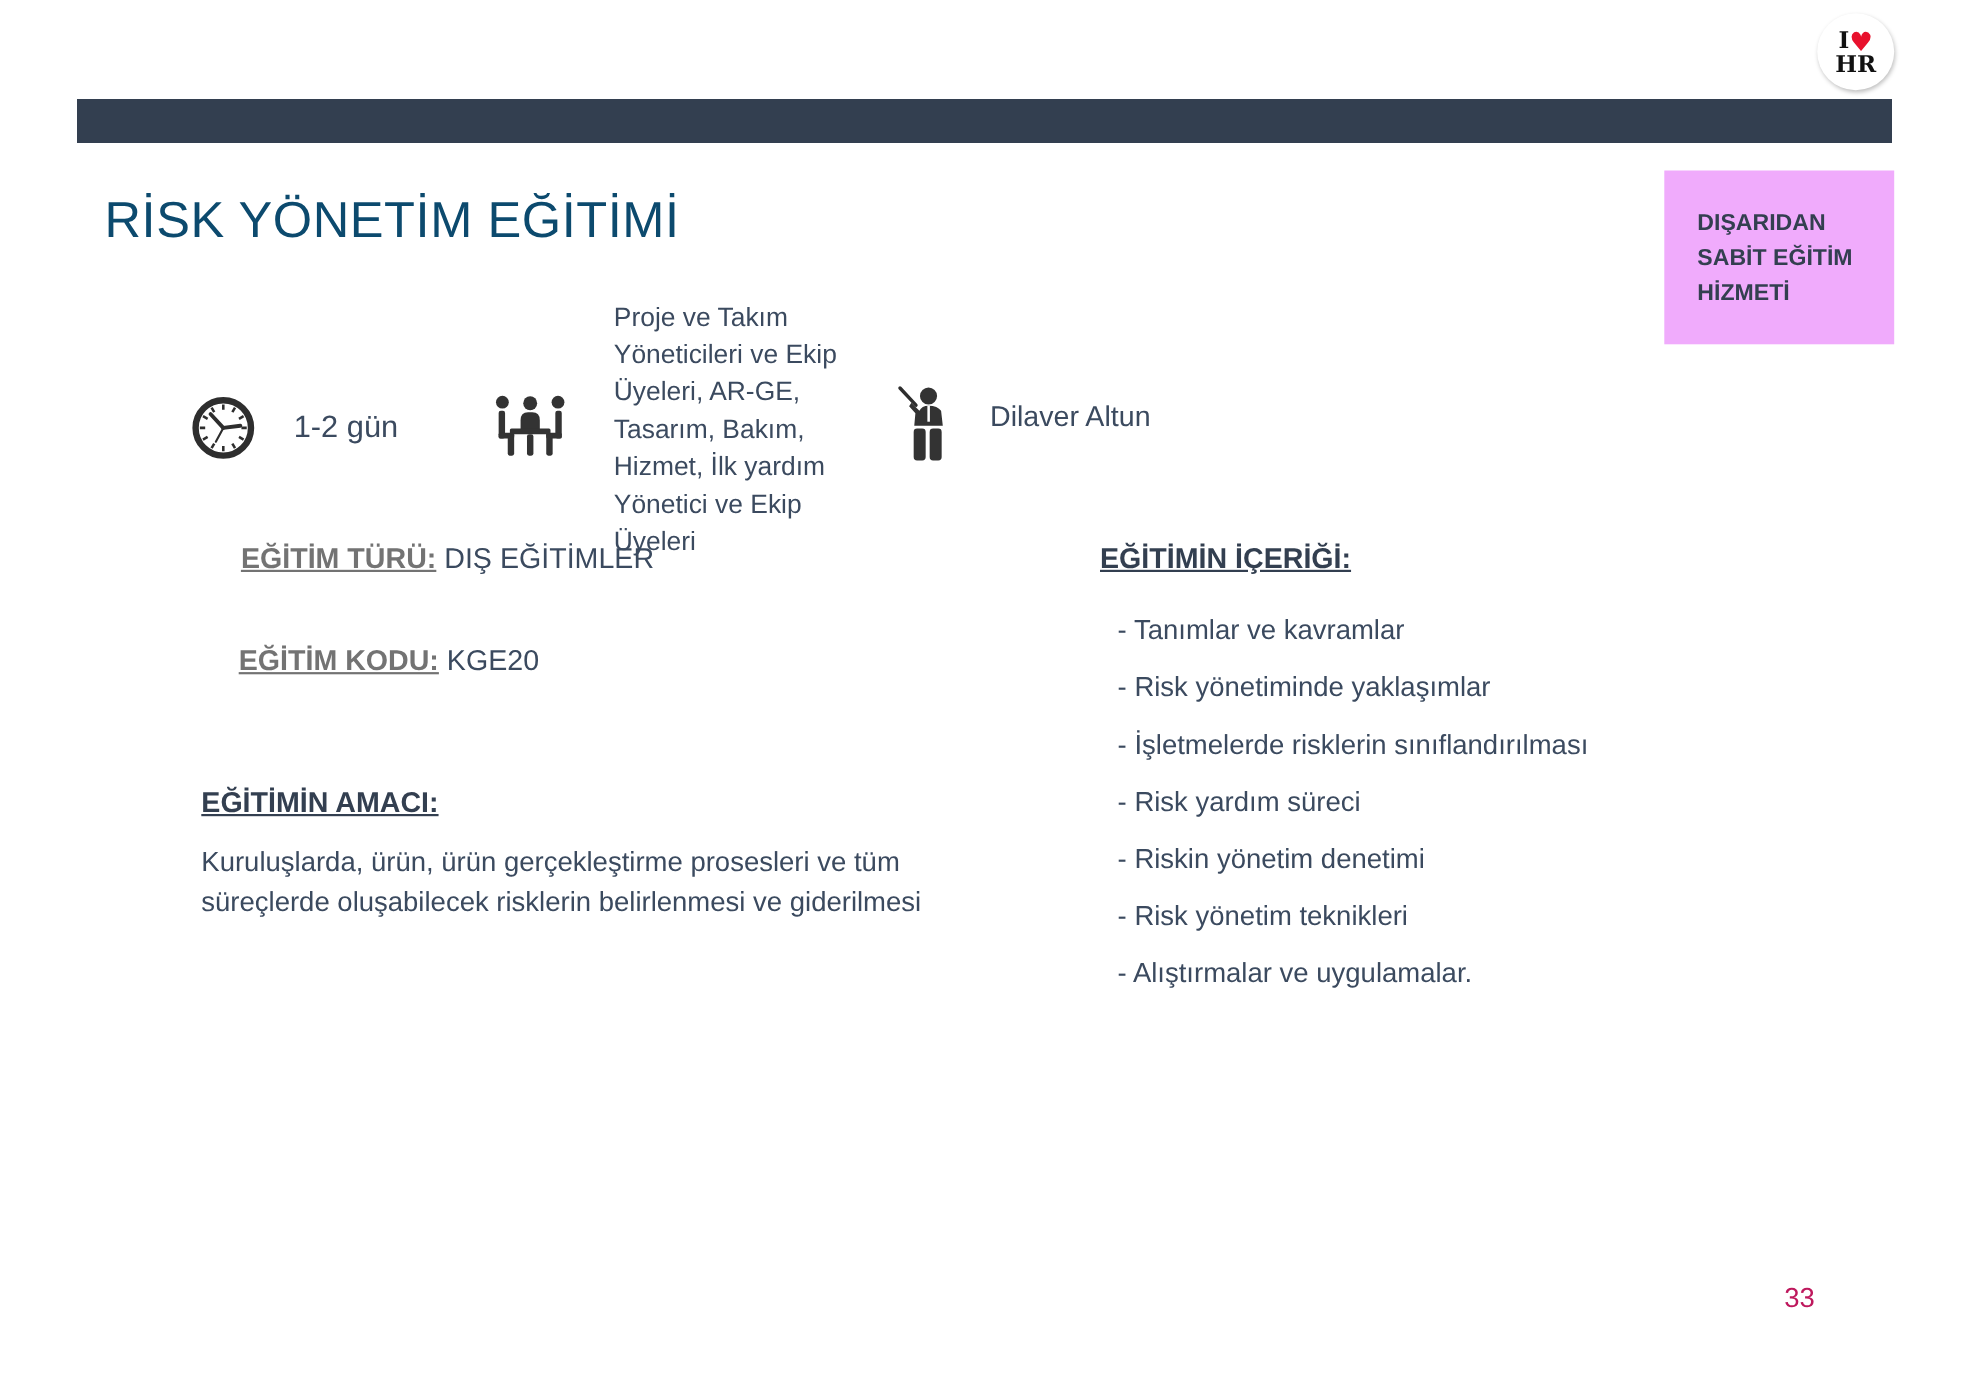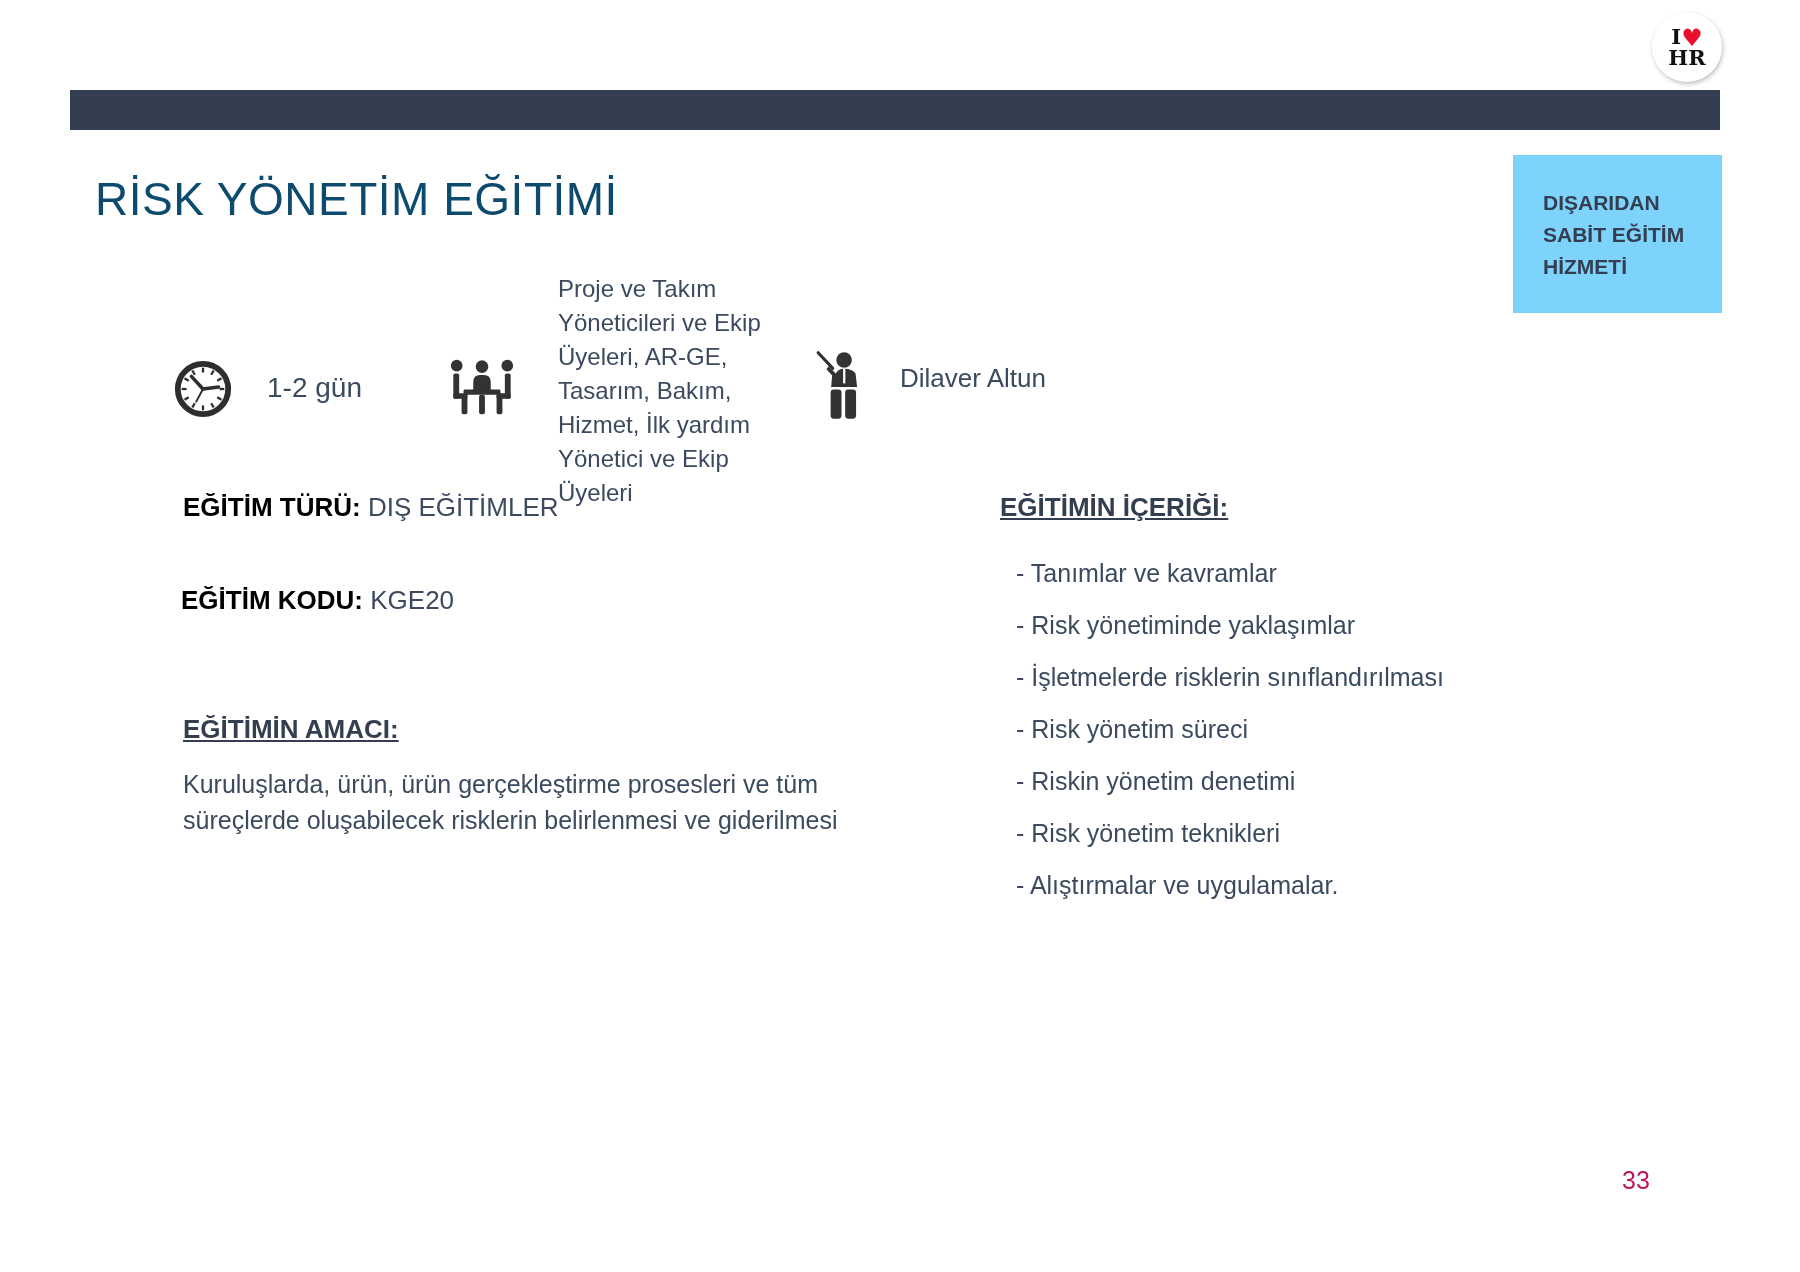--- a/index.html
+++ b/index.html
@@ -29,40 +29,40 @@
   .logo .heart{color:#E8112D;font-size:24px;line-height:0.8;vertical-align:-2px;}
 
   .page-title{
     left:95px;top:172px;
     font-size:46px;font-weight:400;color:#0c4a6e;
     letter-spacing:0.5px;white-space:nowrap;
   }
 
   .side-box{
     left:1513px;top:155px;width:209px;height:158px;
-    background:#7dd3fc;box-sizing:border-box;
+    background:#f0abfc;box-sizing:border-box;
     padding:32px 20px 0 30px;
     font-size:21px;font-weight:bold;color:#333F50;
     line-height:1.52;white-space:pre-line;
   }
 
   .icon{color:#333;}
   .clock-icon{left:170px;top:358px;}
   .meeting-icon{left:447px;top:356px;}
   .teacher-icon{left:814px;top:350px;}
 
   .duration-text{left:267px;top:372px;font-size:28px;}
   .audience-text{
     left:558px;top:272px;width:280px;
     font-size:24px;line-height:34px;white-space:pre-line;
   }
   .trainer-text{left:900px;top:363px;font-size:26px;}
 
   .field{font-size:26px;white-space:nowrap;}
-  .field-label{font-weight:bold;color:#000000;}
+  .field-label{font-weight:bold;text-decoration:underline;color:#737373;margin-left:36px;}
   .field-turu{left:183px;top:492px;}
   .field-kodu{left:181px;top:585px;}
 
   .purpose-label{
     left:183px;top:714px;font-size:26px;font-weight:bold;
     text-decoration:underline;color:#333F50;
   }
   .purpose-text{
     left:183px;top:766px;width:700px;
     font-size:25px;line-height:36px;white-space:pre-line;
@@ -172,21 +172,21 @@
 
   <div class="abs purpose-label">EĞİTİMİN AMACI:</div>
   <div class="abs purpose-text">Kuruluşlarda, ürün, ürün gerçekleştirme prosesleri ve tüm
 süreçlerde oluşabilecek risklerin belirlenmesi ve giderilmesi</div>
 
   <div class="abs content-label">EĞİTİMİN İÇERİĞİ:</div>
   <ul class="abs content-list">
     <li>- Tanımlar ve kavramlar</li>
     <li>- Risk yönetiminde yaklaşımlar</li>
     <li>- İşletmelerde risklerin sınıflandırılması</li>
-    <li>- Risk yönetim süreci</li>
+    <li>- Risk yardım süreci</li>
     <li>- Riskin yönetim denetimi</li>
     <li>- Risk yönetim teknikleri</li>
     <li>- Alıştırmalar ve uygulamalar.</li>
   </ul>
 
   <div class="abs page-number">33</div>
 
 </div>
 
 </body></html>

